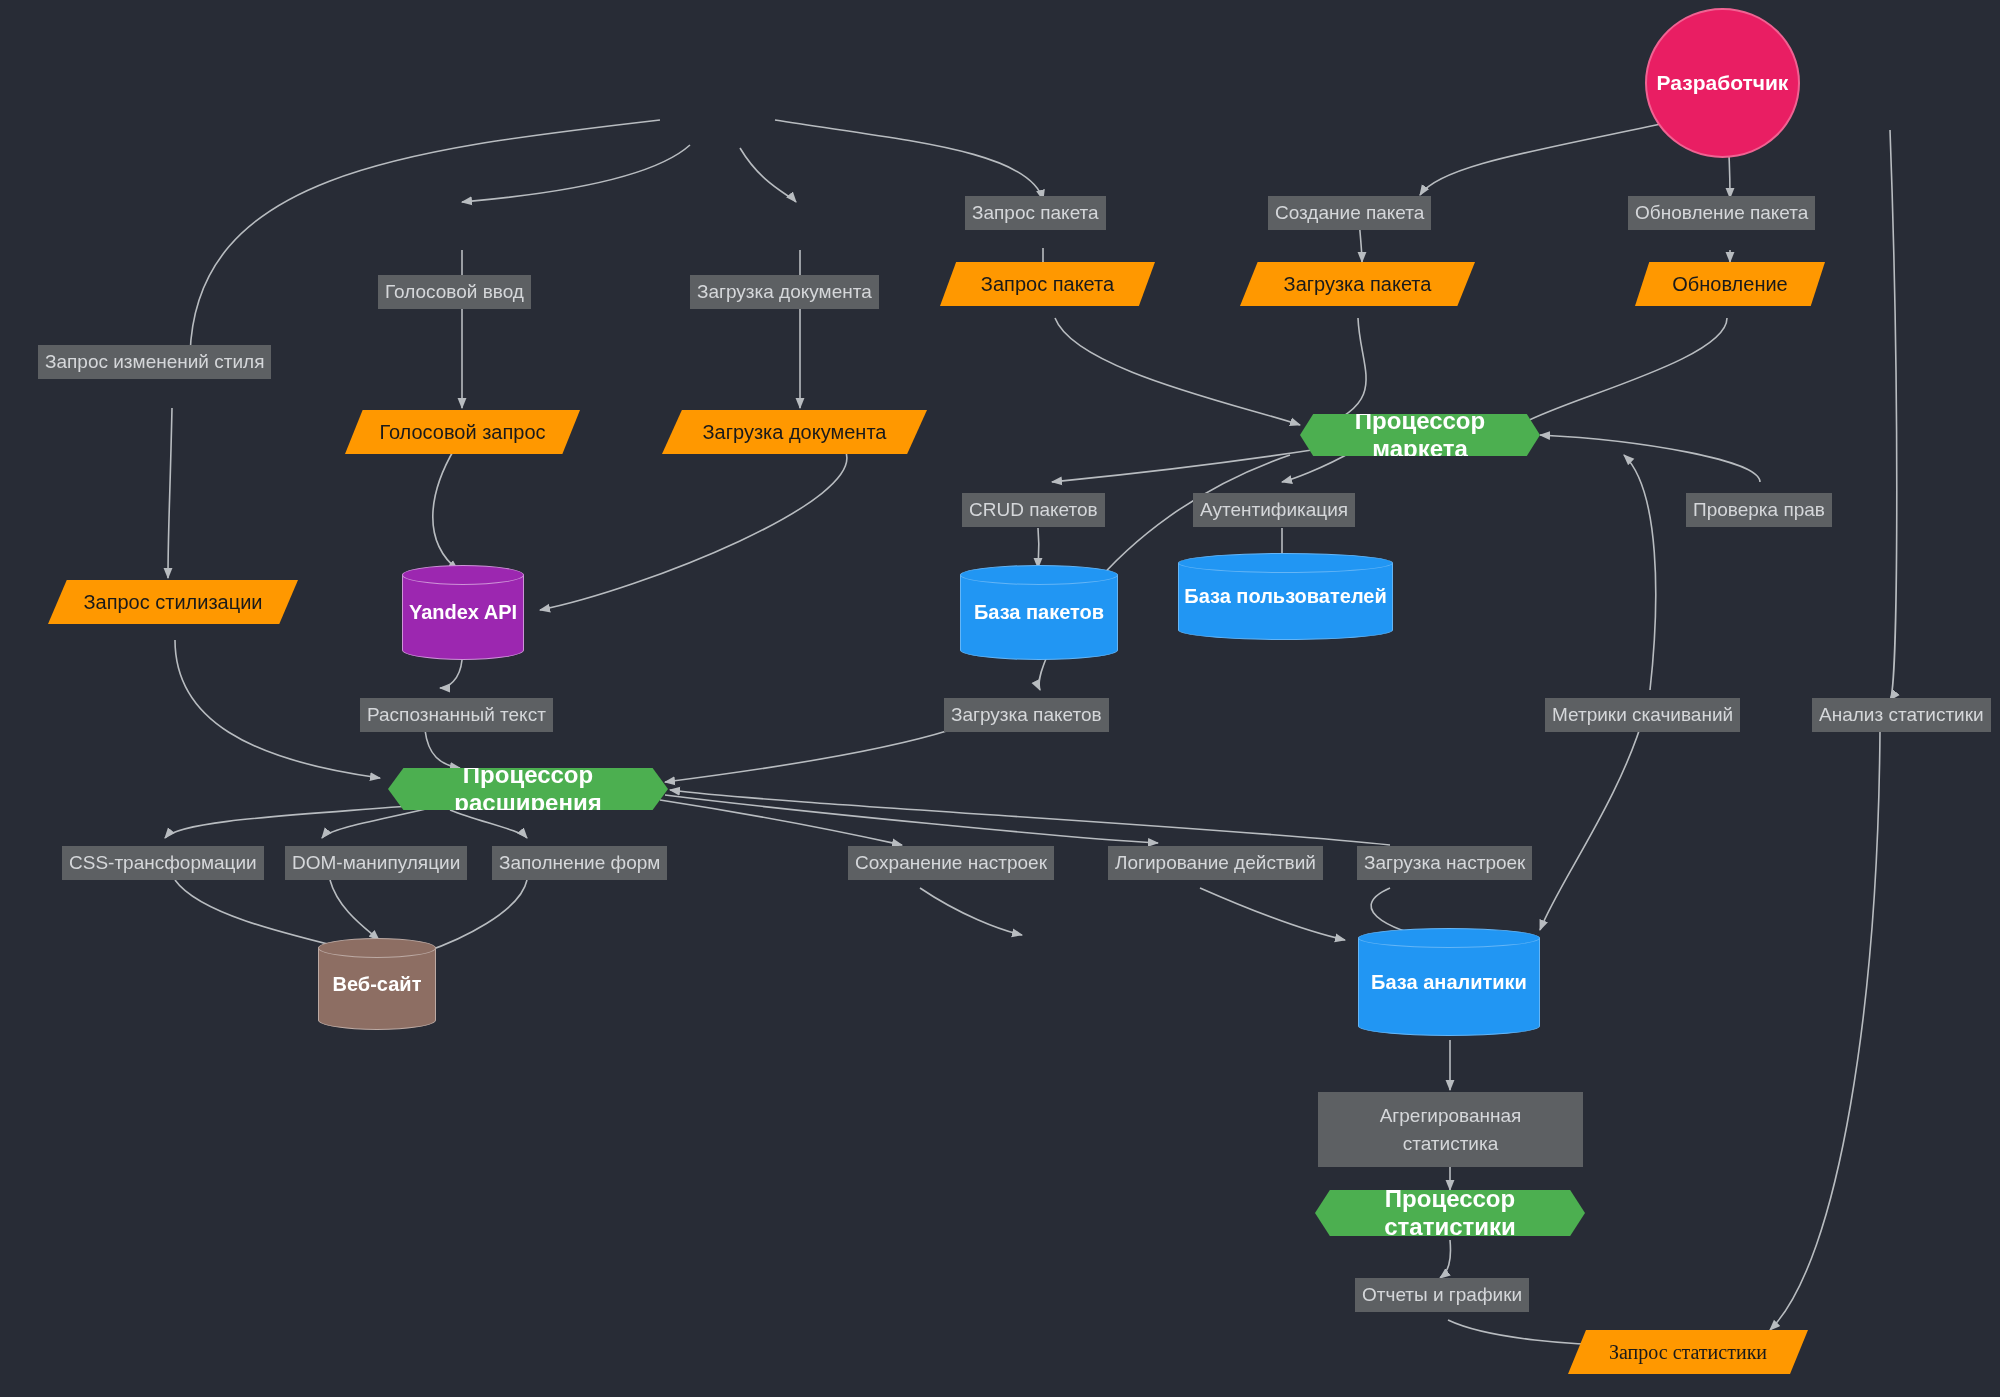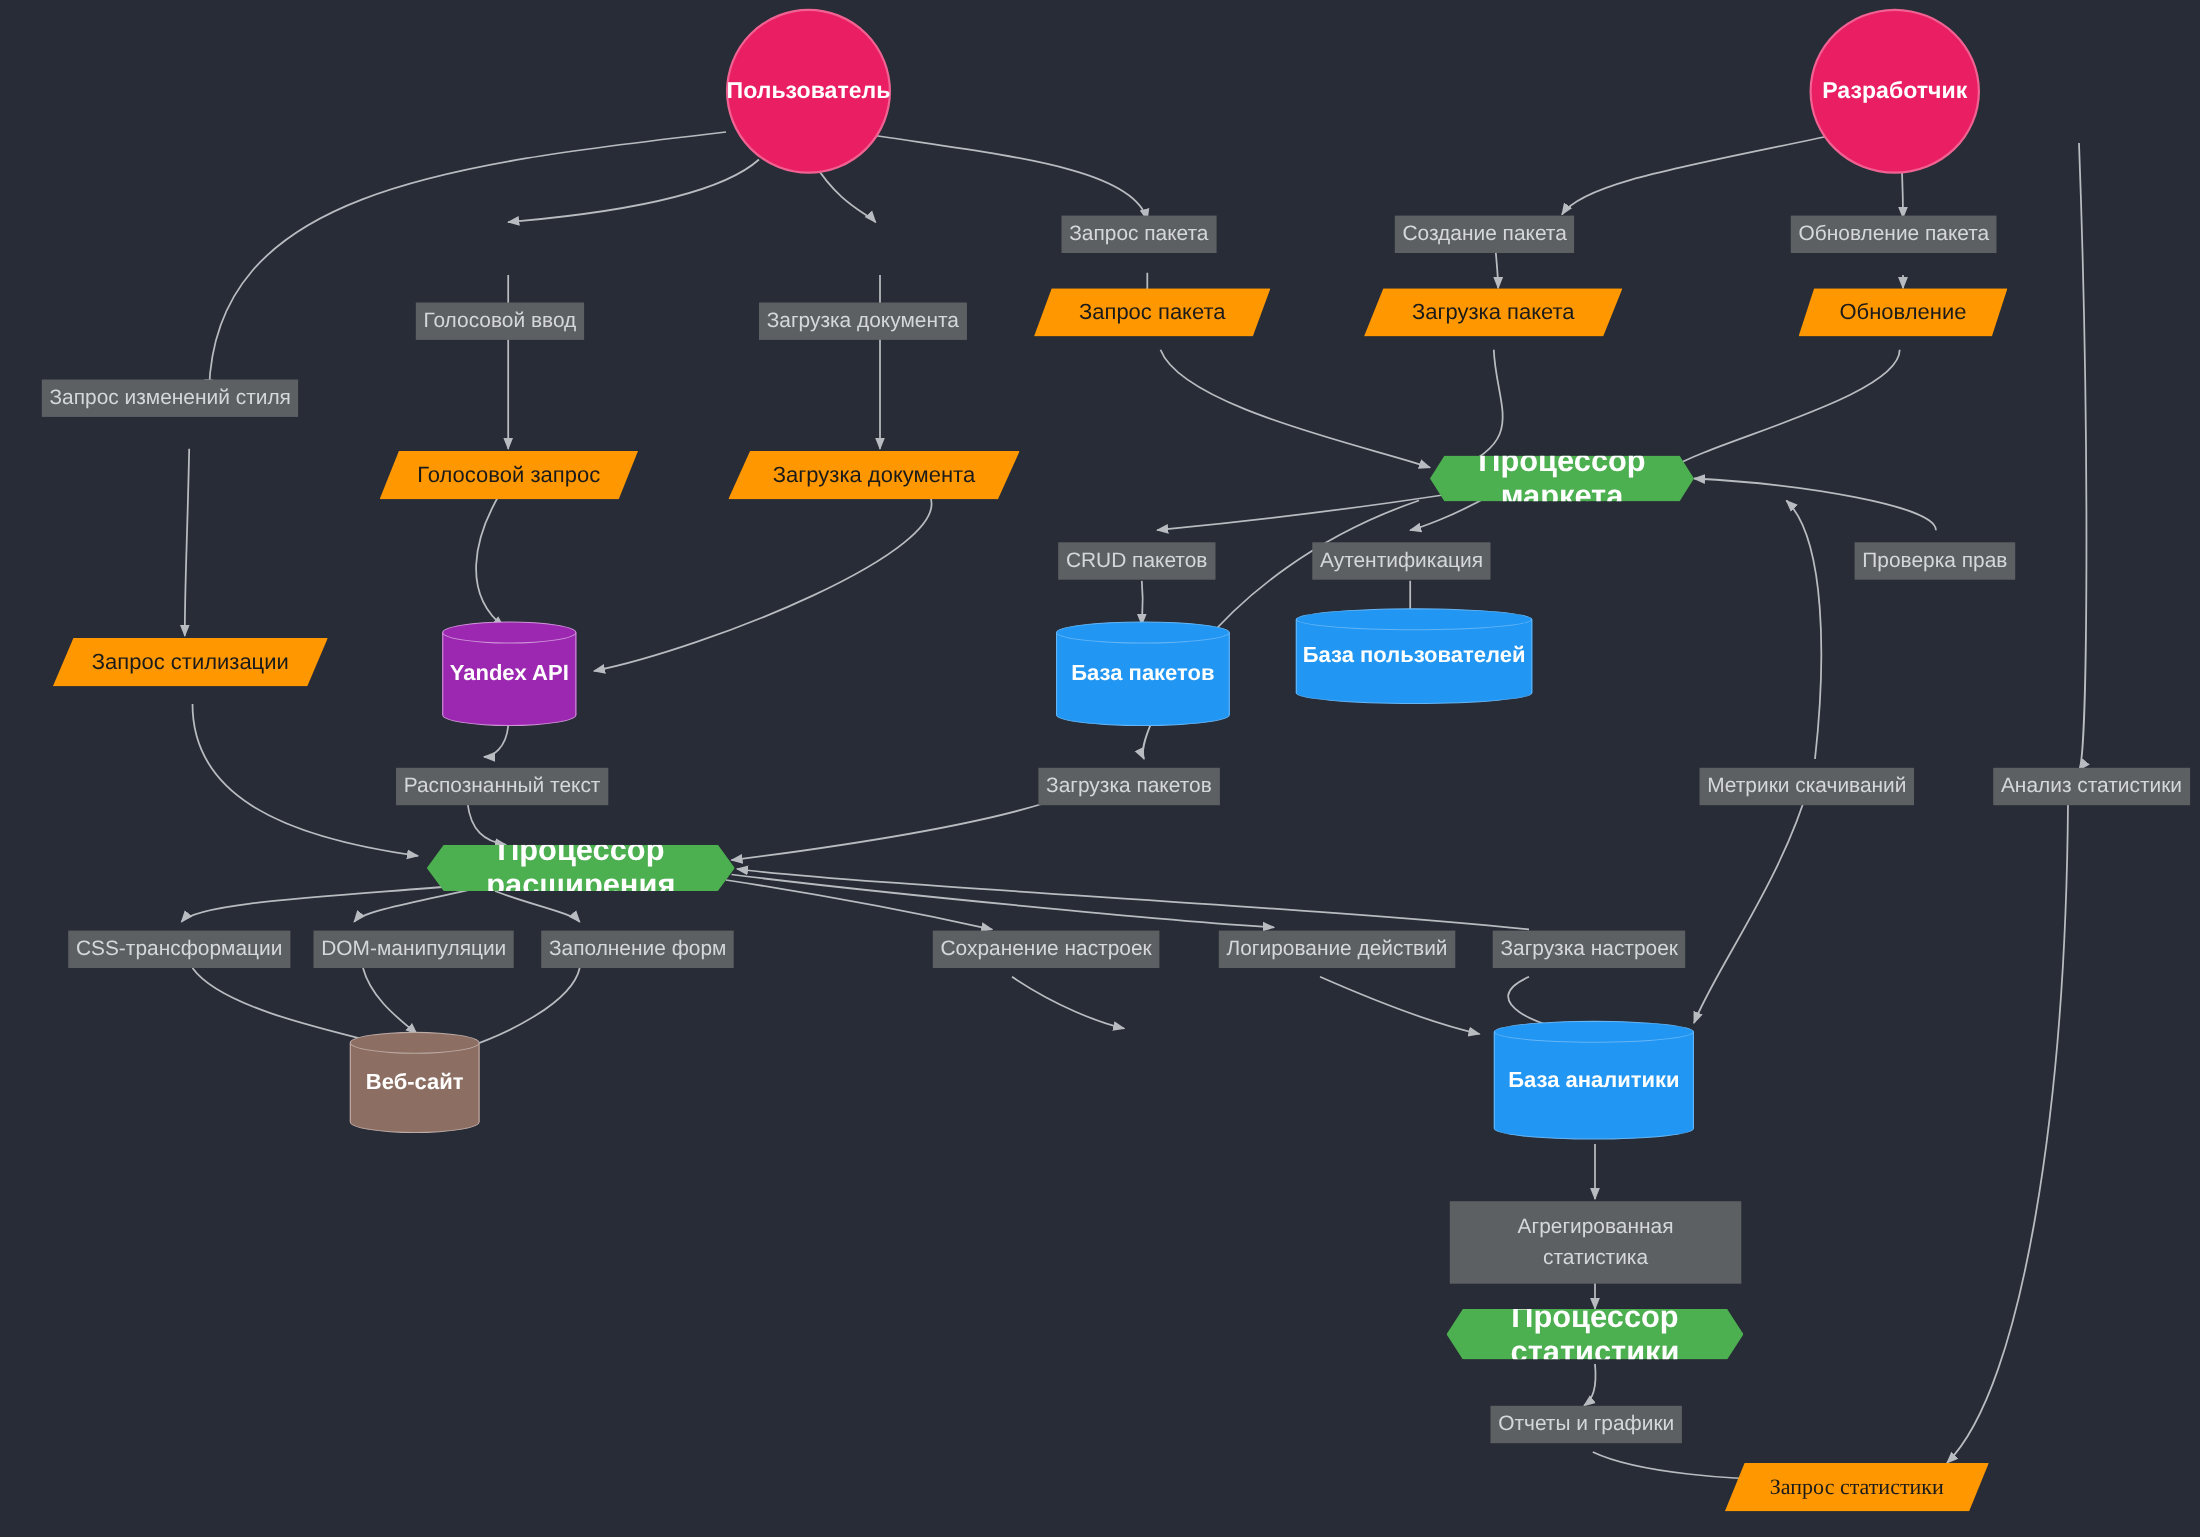--- a/index.html
+++ b/index.html
@@ -9,21 +9,21 @@
   .node{position:absolute;box-sizing:border-box;display:flex;align-items:center;justify-content:center;text-align:center;}
 
   
   .actor{border-radius:50%;background:#e91e63;border:2.5px solid #f06292;color:#ffffff;
          font-size:21px;font-weight:bold;}
   
   .io{background:#ff9800;color:#1a1a1a;font-size:20px;
       clip-path:polygon(7.5% 0%,100% 0%,92.5% 100%,0% 100%);}
   .io span{display:block;padding:0 14px;}
   
-  .proc{background:#4caf50;color:#ffffff;font-size:28px;font-weight:bold;
+  .proc{background:#4caf50;color:#ffffff;font-size:24px;font-weight:bold;
         clip-path:polygon(5.5% 0%,94.5% 0%,100% 50%,94.5% 100%,5.5% 100%,0% 50%);}
   .proc span{display:block;padding:0 16px;}
   
   .cyl{position:absolute;}
   .cyl .body{position:absolute;left:0;right:0;top:10px;bottom:10px;
              background:#2196f3;border-left:1.5px solid #64b5f6;border-right:1.5px solid #64b5f6;}
   .cyl .top{position:absolute;left:0;right:0;top:0;height:20px;border-radius:50%/50%;
             background:#2196f3;border:1.5px solid #64b5f6;box-sizing:border-box;}
   .cyl .bot{position:absolute;left:0;right:0;bottom:0;height:20px;border-radius:50%/50%;
             background:#2196f3;border:1.5px solid #64b5f6;box-sizing:border-box;}
@@ -117,23 +117,20 @@
       <path d="M1880,730 C1878,1000 1840,1260 1770,1330"></path>
 
       <path d="M1450,1040 C1450,1070 1450,1080 1450,1090"></path>
       <path d="M1450,1150 C1450,1175 1450,1182 1450,1190"></path>
 
       <path d="M1450,1240 C1452,1262 1448,1272 1440,1278"></path>
       <path d="M1448,1320 C1490,1340 1580,1345 1620,1345"></path>
     </g>
   </svg>
 
-  <div class="node actor" style="left:660px;top:8px;width:150px;height:150px;">
-    <span>Пользователь</span>
-  </div>
   <div class="node actor" style="left:1645px;top:8px;width:155px;height:150px;">
     <span>Разработчик</span>
   </div>
 
   <div class="elabel" style="left:38px;top:345px;">Запрос изменений стиля</div>
   <div class="elabel" style="left:378px;top:275px;">Голосовой ввод</div>
   <div class="elabel" style="left:690px;top:275px;">Загрузка документа</div>
   <div class="elabel" style="left:965px;top:196px;">Запрос пакета</div>
   <div class="elabel" style="left:1268px;top:196px;">Создание пакета</div>
   <div class="elabel" style="left:1628px;top:196px;">Обновление пакета</div>

